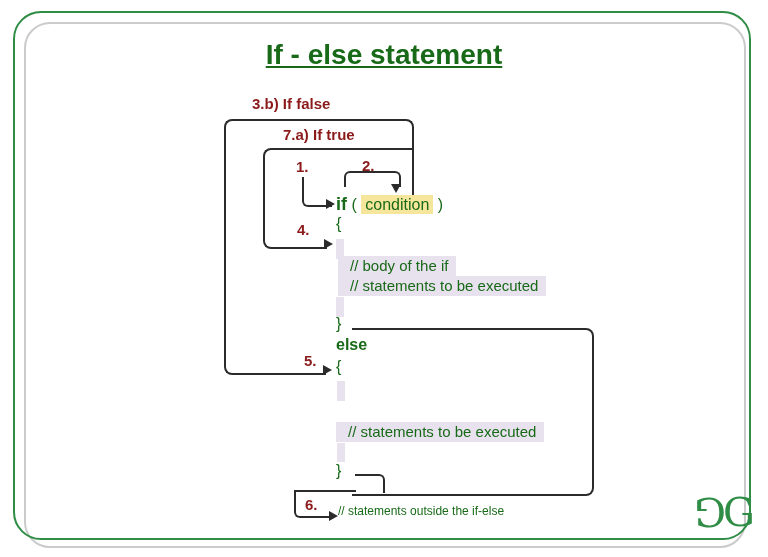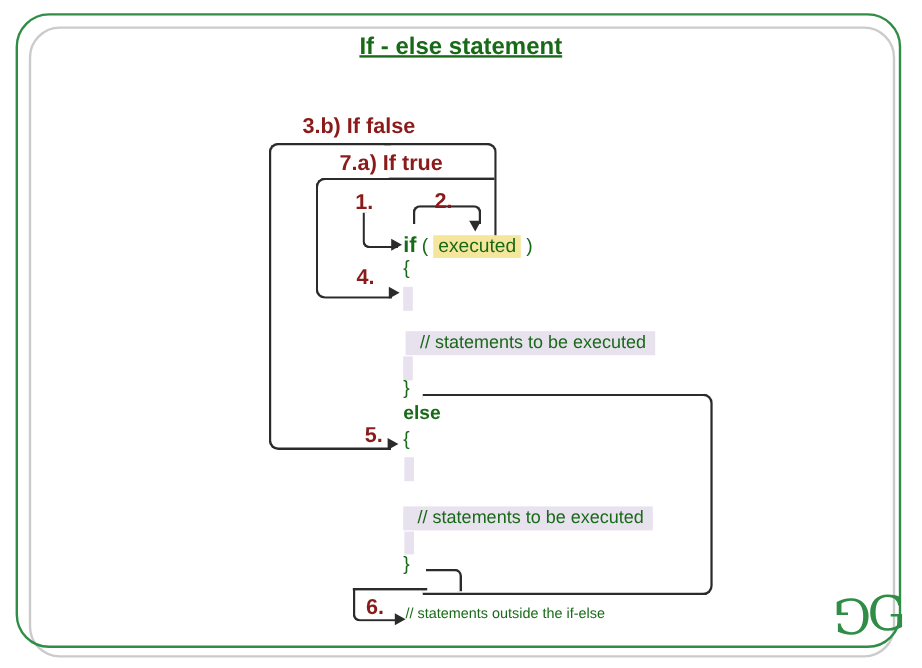--- a/index.html
+++ b/index.html
@@ -4,22 +4,22 @@
 <style>
   html,body{margin:0;padding:0;background:#ffffff;}
   .stage{position:relative;width:768px;height:557px;background:#ffffff;overflow:hidden;
          font-family:"Liberation Sans",sans-serif;}
   
   .frame-gray{position:absolute;left:24px;top:22px;width:718px;height:522px;
               border:2px solid #cbcbcb;border-radius:26px;}
   .frame-green{position:absolute;left:13px;top:11px;width:734px;height:525px;
                border:2px solid #2f8d46;border-radius:28px;}
   
-  .title{position:absolute;left:0;right:0;top:28px;margin:0;text-align:center;
-         font-size:20px;font-weight:bold;text-decoration:underline;color:#186a18;}
+  .title{position:absolute;left:0;right:0;top:28px;margin:11px;text-align:center;
+         font-size:28px;font-weight:bold;text-decoration:underline;color:#186a18;}
   
   .ln{position:absolute;border:0 solid #2b2b2b;}
   .l-3b-left{left:224px;top:119px;width:100px;height:252px;
      border-left-width:2px;border-top-width:2px;border-bottom-width:2px;
      border-top-left-radius:8px;border-bottom-left-radius:8px;}
   .l-3b-right{left:320px;top:119px;width:92px;height:83px;
      border-top-width:2px;border-right-width:2px;border-top-right-radius:8px;}
   .l-3a-left{left:263px;top:148px;width:62px;height:97px;
      border-left-width:2px;border-top-width:2px;border-bottom-width:2px;
      border-top-left-radius:8px;border-bottom-left-radius:8px;}
@@ -40,21 +40,21 @@
   
   .ah{position:absolute;width:0;height:0;}
   .ah-right{border-top:5px solid transparent;border-bottom:5px solid transparent;
             border-left:9px solid #2b2b2b;}
   .ah-down{border-left:5px solid transparent;border-right:5px solid transparent;
            border-top:9px solid #2b2b2b;}
   .ah-1{left:326px;top:199px;} .ah-2{left:391px;top:184px;}
   .ah-4{left:324px;top:239px;} .ah-5{left:323px;top:365px;}
   .ah-6{left:329px;top:511px;}
   
-  .step{position:absolute;font-size:18px;font-weight:bold;color:#8b1a1a;white-space:nowrap;}
+  .step{position:absolute;font-size:15px;font-weight:bold;color:#8b1a1a;white-space:nowrap;}
   .p-3b{left:252px;top:95px;} .p-3a{left:283px;top:126px;}
   .p-1{left:296px;top:158px;} .p-2{left:362px;top:157px;}
   .p-4{left:297px;top:221px;} .p-5{left:304px;top:352px;}
   .p-6{left:305px;top:496px;}
   
   .code{position:absolute;color:#186a18;white-space:nowrap;}
   .if-line{left:336px;top:194px;font-size:16px;}
   .kw{font-weight:bold;font-size:18px;}
   .cond-hl{background:#f6e69c;padding:1px 4px;}
   .brace{font-size:16px;}
@@ -106,26 +106,27 @@
   <div class="step p-3a">7.a) If true</div>
   <div class="step p-1">1.</div>
   <div class="step p-2">2.</div>
   <div class="step p-4">4.</div>
   <div class="step p-5">5.</div>
   <div class="step p-6">6.</div>
 
   <div class="code if-line">
     <span class="kw">if</span>
     <span>(</span>
-    <span class="cond-hl">executed</span>
+    <span class="cond-hl">condition</span>
     <span>)</span>
   </div>
 
   <div class="code brace b-if-open">{</div>
   <div class="bar bar1"></div>
+  <div class="code cmt c1">// body of the if</div>
   <div class="code cmt c2">// statements to be executed</div>
   <div class="bar bar2"></div>
   <div class="code brace b-if-close">}</div>
 
   <div class="code else-kw">else</div>
   <div class="code brace b-else-open">{</div>
   <div class="bar bar3"></div>
   <div class="code cmt c4">// statements to be executed</div>
   <div class="bar bar4"></div>
   <div class="code brace b-else-close">}</div>

